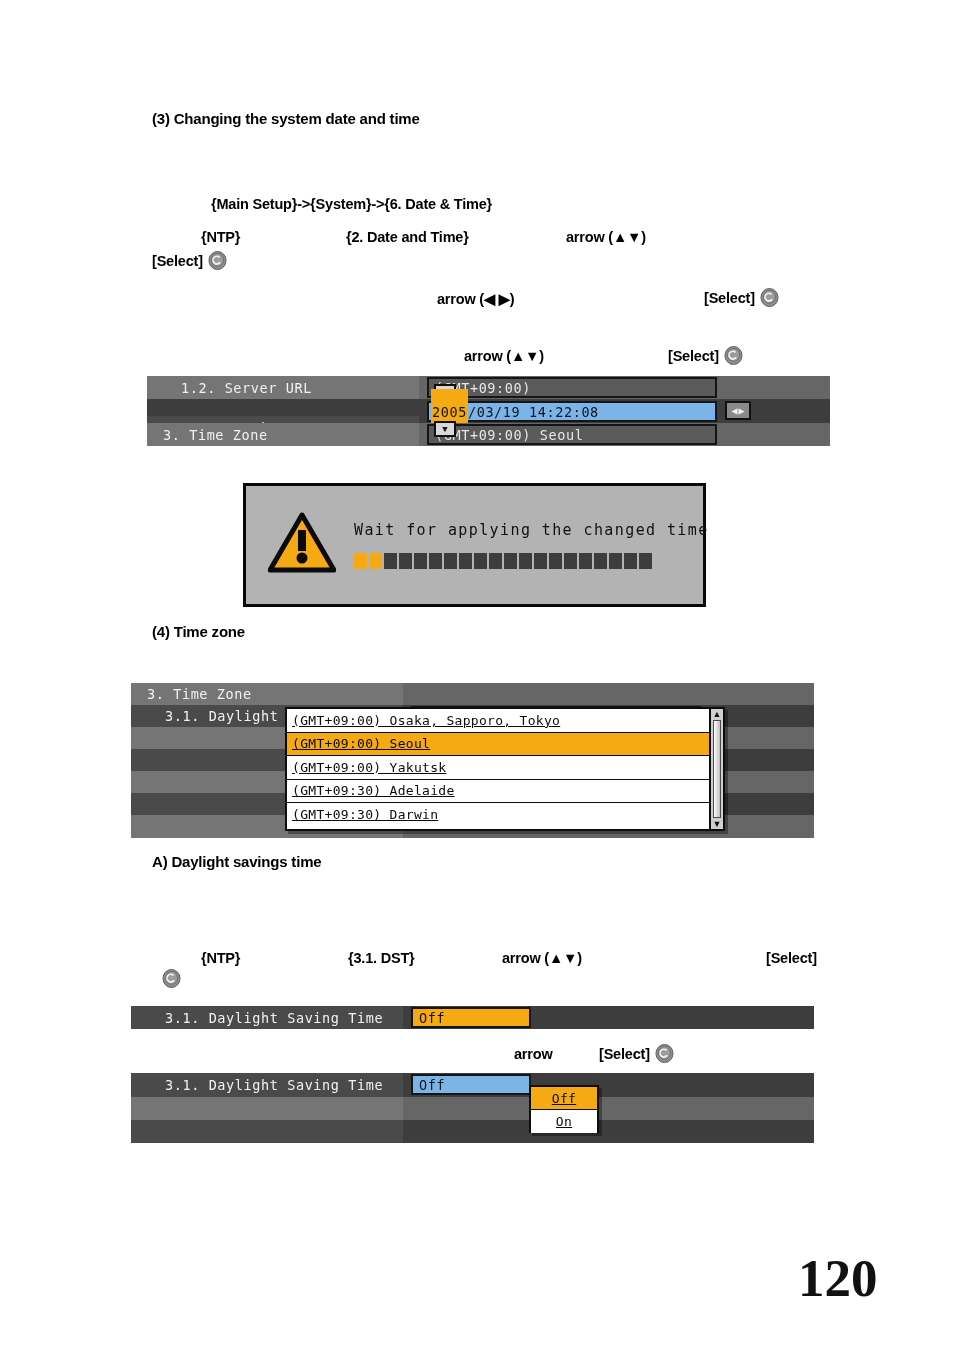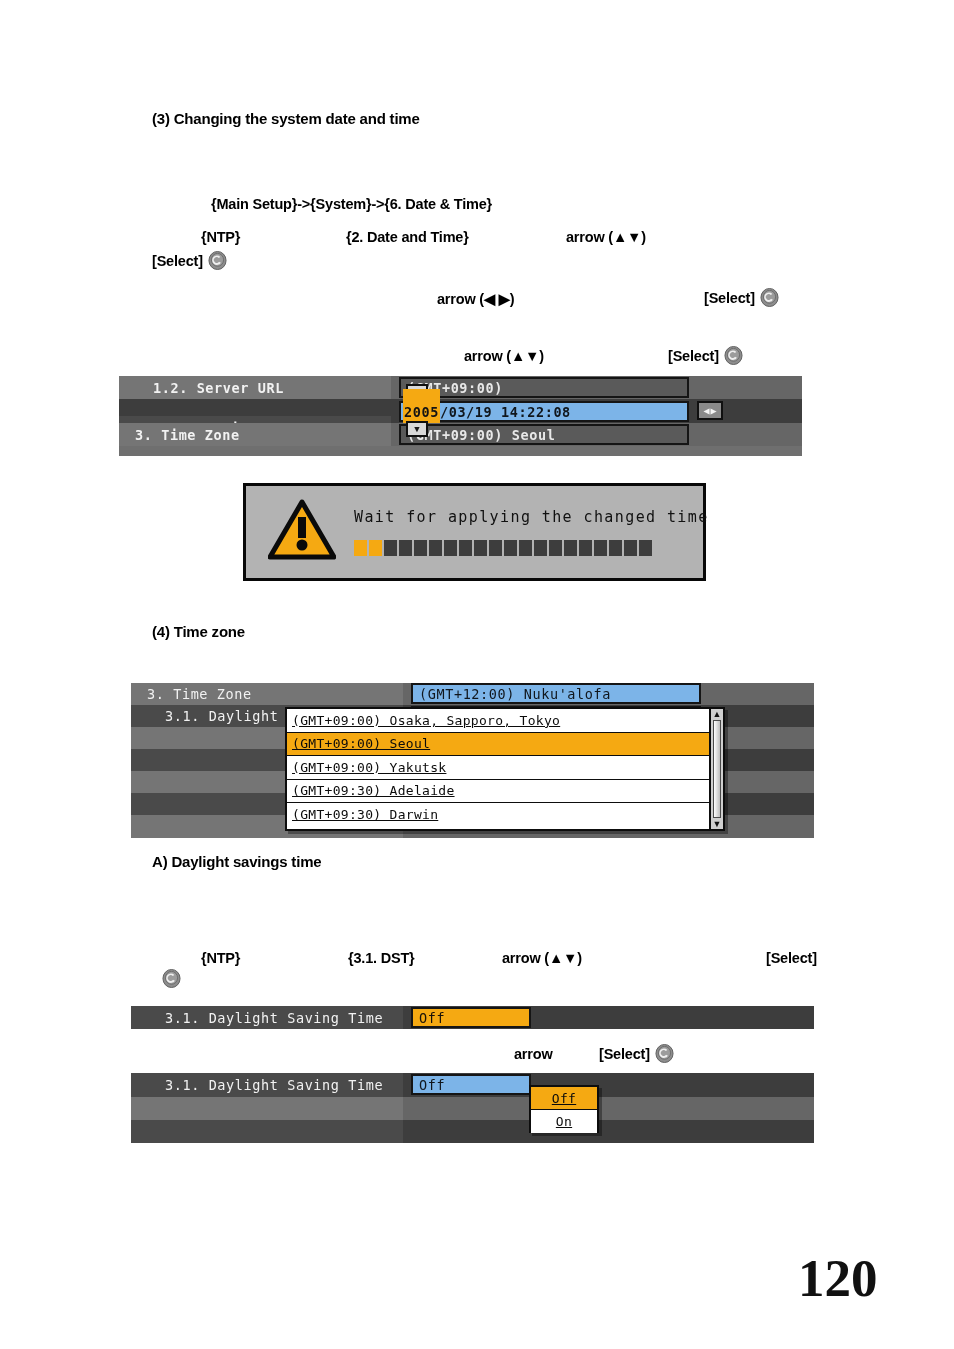--- a/index.html
+++ b/index.html
@@ -258,21 +258,21 @@
   <span>[Select]</span>
   <span class="select-icon">
     <svg viewBox="0 0 20 20" width="19" height="19">
       <ellipse cx="10" cy="10" rx="9" ry="9.5" fill="#8d8d8d" stroke="#5d5d5d" stroke-width="1"></ellipse>
       <ellipse cx="10" cy="9.3" rx="6.4" ry="6.8" fill="#9c9c9c" stroke="#6b6b6b" stroke-width="1"></ellipse>
       <path d="M13 6.2 A5 5 0 1 0 13.6 12.4 L11.6 11.2 A3 3 0 1 1 11.4 7.4 Z" fill="#efefef"></path>
     </svg>
   </span>
 </div>
 
-<div class="osd" style="left:119px; top:376px; width:683px; height:80px;font-weight:bold;">
+<div class="osd" style="left:147px; top:376px; width:683px; height:70px;">
 
   <div class="osd-row stripe-light" style="position:absolute; left:0; top:0; width:683px; height:23px;">
     <div class="osd-label lbl-light" style="width:272px; padding-left:34px;">1.2. Server URL</div>
   </div>
   <div class="val-box val-plain" style="left:280px; top:1px; width:290px; height:21px;">
     <span class="val-text">(GMT+09:00)</span>
   </div>
   <div class="arrow-badge" style="left:287px; top:8px;">▲</div>
 
   <div class="osd-row stripe-dark" style="position:absolute; left:0; top:23px; width:683px; height:24px;">
@@ -288,21 +288,21 @@
 
   <div class="osd-row stripe-light" style="position:absolute; left:0; top:47px; width:683px; height:23px;">
     <div class="osd-label lbl-light" style="width:272px; padding-left:16px;">3. Time Zone</div>
   </div>
   <div class="val-box val-plain" style="left:280px; top:48px; width:290px; height:21px;">
     <span class="val-text">(GMT+09:00) Seoul</span>
   </div>
   <div class="arrow-badge" style="left:287px; top:45px;">▼</div>
 </div>
 
-<div class="dialog" style="left:243px; top:483px; width:463px; height:98px;">
+<div class="dialog" style="left:243px; top:483px; width:463px; height:124px;">
   <span class="warn-tri">
     <svg width="68" height="62" viewBox="0 0 68 62">
       <polygon points="34,3 66,58 2,58" fill="#f5a912" stroke="#0a0a0a" stroke-width="5" stroke-linejoin="round"></polygon>
       <rect x="30" y="18" width="8" height="21" fill="#0a0a0a"></rect>
       <circle cx="34" cy="46" r="5.5" fill="#0a0a0a"></circle>
     </svg>
   </span>
   <div class="dialog-body">
     <div class="dialog-msg">Wait for applying the changed time</div>
     <div class="progress" id="progress-bar">
@@ -349,23 +349,20 @@
   <div class="osd-row stripe-light" style="position:absolute; left:0; top:88px; width:683px; height:22px;">
     <div class="osd-label lbl-light" style="width:272px; padding-left:16px;"></div>
   </div>
   <div class="osd-row stripe-dark" style="position:absolute; left:0; top:110px; width:683px; height:22px;">
     <div class="osd-label lbl-dark" style="width:272px; padding-left:16px;"></div>
   </div>
   <div class="osd-row stripe-light" style="position:absolute; left:0; top:132px; width:683px; height:23px;">
     <div class="osd-label lbl-light" style="width:272px; padding-left:16px;"></div>
   </div>
 
-  <div class="val-box val-selected" style="left:280px; top:0px; width:290px; height:21px;">
-    <span class="val-text">(GMT+12:00) Nuku'alofa</span>
-  </div>
 
   <div class="val-box val-plain" style="left:280px; top:23px; width:290px; height:21px;"></div>
 </div>
 
 <div class="dropdown" style="left:285px; top:707px; width:440px; height:124px;">
   <div class="dd-items" id="tz-dd-items">
       <div class="dd-item">(GMT+09:00) Osaka, Sapporo, Tokyo</div>
       <div class="dd-item sel">(GMT+09:00) Seoul</div>
       <div class="dd-item">(GMT+09:00) Yakutsk</div>
       <div class="dd-item">(GMT+09:30) Adelaide</div>

